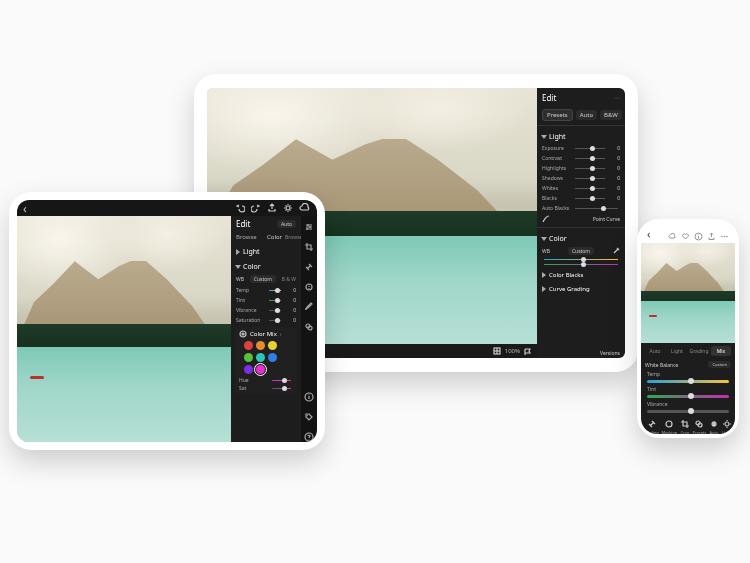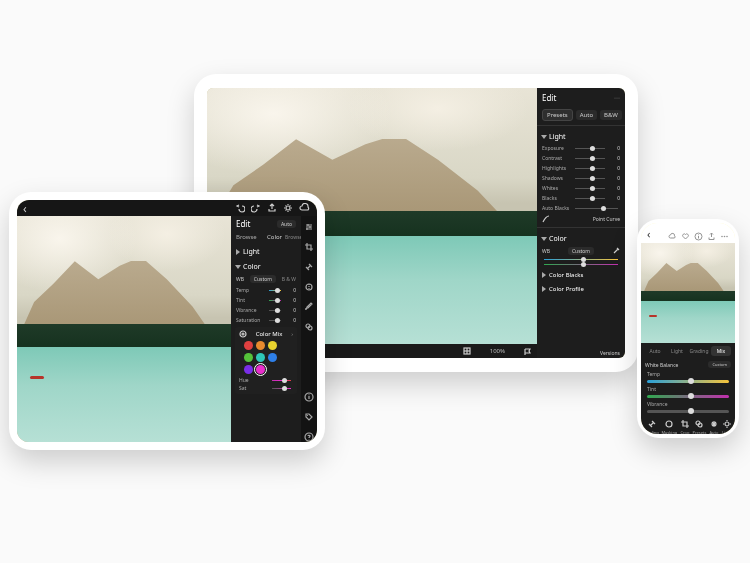--- a/index.html
+++ b/index.html
@@ -62,21 +62,21 @@
   .slider .thumb{position:absolute;top:-2px;width:5px;height:5px;border-radius:50%;background:#ddd;}
   .slider .tick{position:absolute;top:-1px;width:1px;height:3px;background:#888;left:50%;}
   .lbl{color:#aaa;min-width:28px;}
   .val{color:#ccc;min-width:10px;text-align:right;}
   .divider{height:1px;background:#333;margin:2px 0;}
   .pill{background:#2b2b2b;border-radius:3px;padding:1px 4px;font-size:6px;}
 
   
   .laptop .photo{position:absolute;left:0;top:0;right:88px;bottom:14px;}
   .laptop .panel{right:0;top:0;bottom:0;width:88px;overflow:hidden;}
-  .laptop .bottombar{position:absolute;left:0;bottom:0;right:88px;height:14px;background:#1a1a1a;display:flex;align-items:center;color:#bbb;font-size:6px;padding:0 6px;gap:19px;}
+  .laptop .bottombar{position:absolute;left:0;bottom:0;right:88px;height:14px;background:#1a1a1a;display:flex;align-items:center;color:#bbb;font-size:6px;padding:0 6px;gap:4px;}
   .stars{letter-spacing:1px;color:#fff;font-size:7px;}
   .spacer{flex:1;}
 
   
   .laptop .toprow{display:flex;align-items:center;justify-content:space-between;padding:4px 5px;}
   .laptop .presets{display:flex;align-items:center;gap:3px;}
   .laptop .presets .pill{background:#2e2e2e;border:1px solid #444;}
 
   
   .tablet .topbar{position:absolute;left:0;top:0;right:0;height:16px;background:#161616;display:flex;align-items:center;padding:0 6px;gap:6px;color:#ccc;font-size:8px;z-index:4;}
@@ -241,21 +241,21 @@
             <span class="thumb" style="left:50%;"></span>
           </div>
       </div>
 
       <div class="row section">
         <span class="triangle"></span>
         <span class="lbl6">Color Blacks</span>
       </div>
       <div class="row section">
         <span class="triangle"></span>
-        <span class="lbl6">Color Profile</span>
+        <span class="lbl6">Curve Grading</span>
       </div>
 
       <div class="spacer" style="flex:1;"></div>
       <div class="row" style="justify-content:flex-end;">
         <span class="lbl5">Versions</span>
       </div>
     </div>
 
     <div class="bottombar">
       <span class="stars">★★★★★</span>
@@ -426,21 +426,21 @@
       <div class="row">
         <span class="lbl lbl5">Saturation</span>
         <div class="slider">
             <span class="tick"></span>
             <span class="thumb" style="left:50%;"></span>
           </div>
         <span class="val lbl5">0</span>
       </div>
 
       <div class="mixpane">
-        <div class="row" style="padding:0;justify-content:space-between;">
+        <div class="row" style="padding:0;">
           <span>
               <svg width="8" height="8">
                 <circle class="glyph" cx="4" cy="4" r="3"></circle>
                 <circle class="glyph" cx="4" cy="4" r="1"></circle>
               </svg>
             </span>
           <span class="lbl6" style="color:#fff;">Color Mix</span>
           <span class="chev">›</span>
         </div>
         <div class="swatches" id="tablet-swatches">

